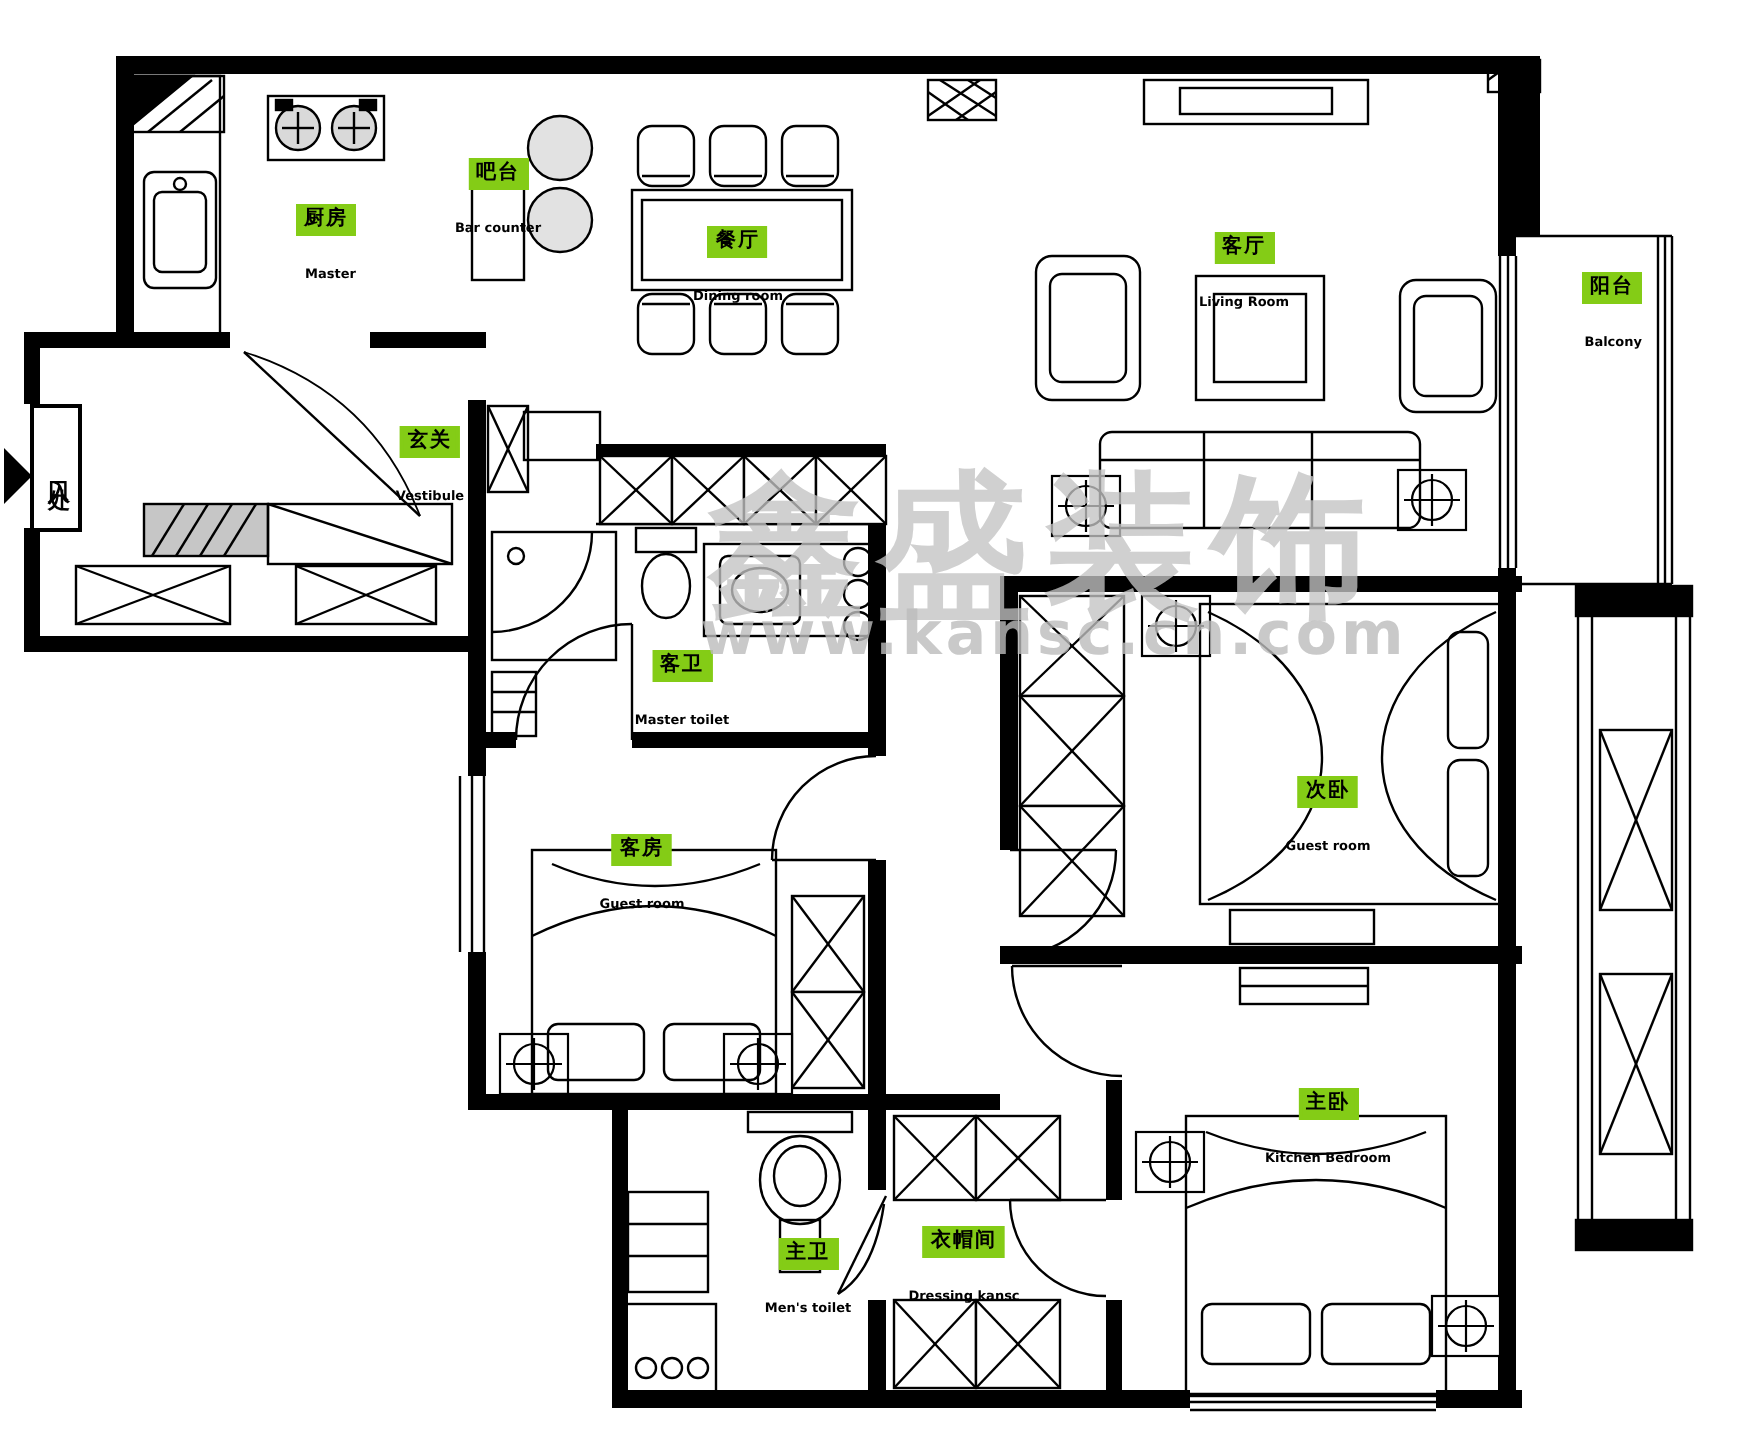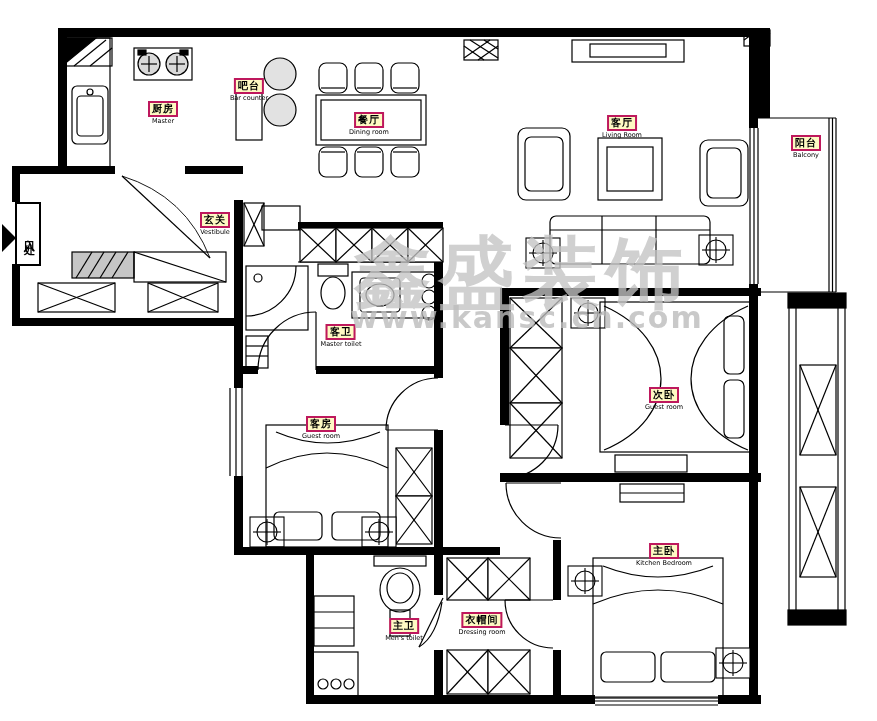--- a/index.html
+++ b/index.html
@@ -1,22 +1,22 @@
 <!DOCTYPE html>
 <html><head>
 <meta charset="utf-8">
 <style>
   html,body{margin:0;padding:0;background:#fff;}
   #plan{position:relative;width:877px;height:721px;background:#fff;overflow:hidden;
         font-family:"DejaVu Sans","Liberation Sans",sans-serif;}
   #plan svg{position:absolute;left:0;top:0;z-index:1;}
   .rl{position:absolute;transform:translateX(-50%);text-align:center;line-height:1;z-index:5;}
-  .rl .zh{display:inline-block;border:2px solid #be185d;background:#fef9c3;padding:1px 2px;
+  .rl .zh{display:inline-block;border:2px solid #84cc16;background:#84cc16;padding:1px 2px;
           font-size:10px;font-weight:700;letter-spacing:1px;color:#000;}
-  .rl .en{font-size:6.5px;font-weight:400;margin-top:1px;color:#000;white-space:nowrap;}
+  .rl .en{font-size:6.5px;font-weight:700;margin-top:16px;color:#000;white-space:nowrap;text-align:right;}
   #entry-label{position:absolute;left:15px;top:202px;width:22px;height:60px;border:2px solid #000;
           background:#fff;display:flex;align-items:center;justify-content:center;
           writing-mode:vertical-rl;font-size:11px;font-weight:700;letter-spacing:2px;z-index:5;color:#000;}
   .wm{position:absolute;transform:translateX(-50%);white-space:nowrap;z-index:9;
       pointer-events:none;font-weight:900;}
   #wm1{left:522px;top:222px;font-size:78px;letter-spacing:6px;color:rgba(195,195,195,.78);}
   #wm2{left:527px;top:300px;font-size:30px;letter-spacing:2px;color:rgba(188,188,188,.8);}
   #wm3{left:524px;top:346px;font-size:41px;letter-spacing:11px;color:rgba(198,198,198,.78);}
 </style>
 </head>
@@ -377,20 +377,20 @@
 <div class="rl" style="left:249px;top:76px"><div class="zh">吧台</div><div class="en">Bar counter</div></div>
 <div class="rl" style="left:369px;top:110px"><div class="zh">餐厅</div><div class="en">Dining room</div></div>
 <div class="rl" style="left:622px;top:113px"><div class="zh">客厅</div><div class="en">Living Room</div></div>
 <div class="rl" style="left:806px;top:133px"><div class="zh">阳台</div><div class="en">Balcony</div></div>
 <div class="rl" style="left:215px;top:210px"><div class="zh">玄关</div><div class="en">Vestibule</div></div>
 <div class="rl" style="left:341px;top:322px"><div class="zh">客卫</div><div class="en">Master toilet</div></div>
 <div class="rl" style="left:321px;top:414px"><div class="zh">客房</div><div class="en">Guest room</div></div>
 <div class="rl" style="left:664px;top:385px"><div class="zh">次卧</div><div class="en">Guest room</div></div>
 <div class="rl" style="left:664px;top:541px"><div class="zh">主卧</div><div class="en">Kitchen Bedroom</div></div>
 <div class="rl" style="left:404px;top:616px"><div class="zh">主卫</div><div class="en">Men's toilet</div></div>
-<div class="rl" style="left:482px;top:610px"><div class="zh">衣帽间</div><div class="en">Dressing room</div></div>
+<div class="rl" style="left:482px;top:610px"><div class="zh">衣帽间</div><div class="en">Dressing kansc</div></div>
 
 <div id="entry-label">入口处</div>
 
 <div class="wm" id="wm1">鑫盛装饰</div>
 <div class="wm" id="wm2">www.kansc.cn.com</div>
 
 </div>
 
 </body></html>

